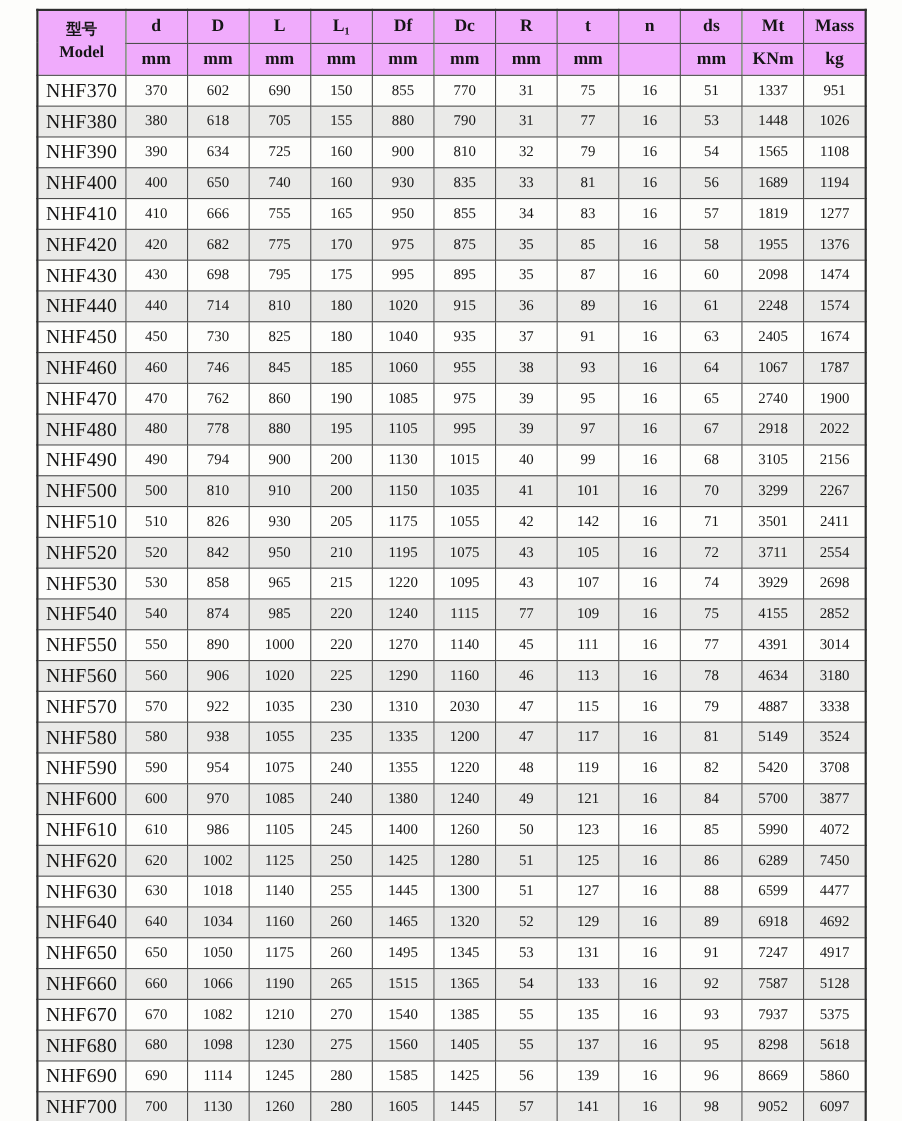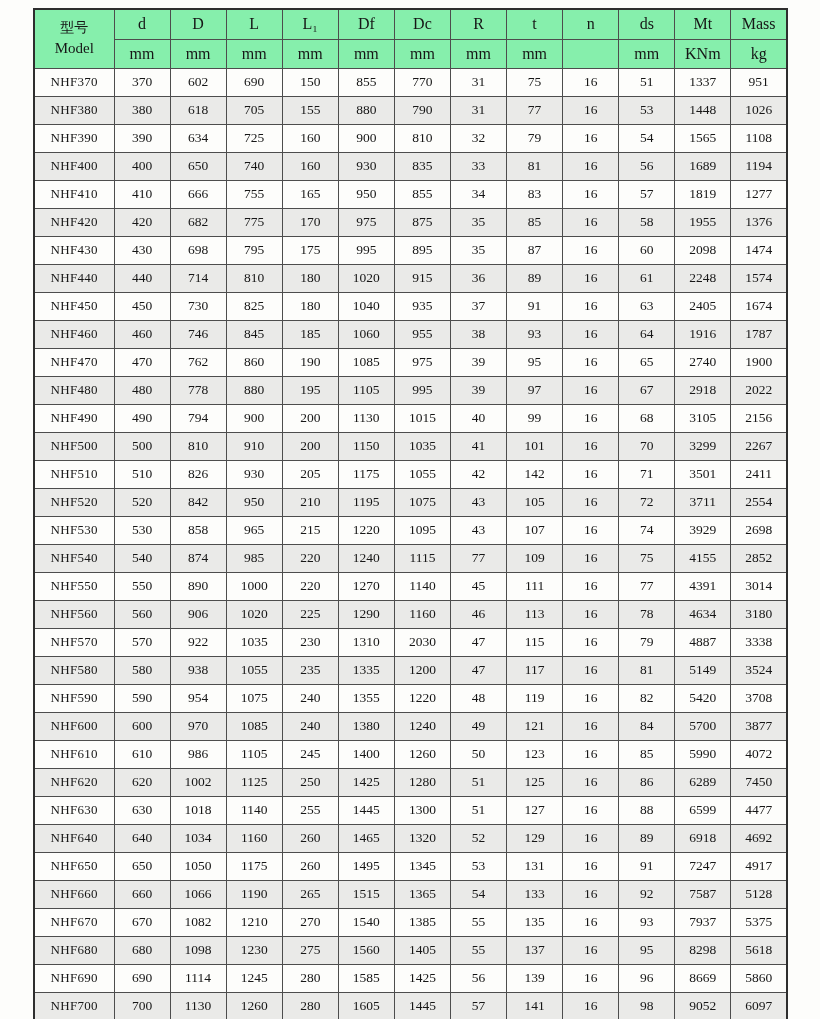--- a/index.html
+++ b/index.html
@@ -29,39 +29,39 @@
   }
   table.spec th, table.spec td {
     border: 1px solid #4d4d4d;
     text-align: center;
     vertical-align: middle;
     padding: 0 1px;
     overflow: hidden;
   }
   col.model-col { width: 80px; }
   thead th {
-    background: #86efac;
-    font-weight: normal;
+    background: #f0abfc;
+    font-weight: bold;
     font-size: 16px;
   }
   thead tr.label-row { height: 30px; }
   thead tr.unit-row  { height: 29px; border-radius: 14px; }
   thead th.model-head {
     font-size: 15px;
     line-height: 1.35;
   }
   thead th.model-head .cn { font-size: 14px; display: block; }
   thead th.model-head .en { font-size: 15px; display: block; }
   tbody td {
     font-size: 13.5px;
     background: #fdfdfb;
     height: 27px;
   }
   tbody td.model {
-    font-size: 13px;
+    font-size: 18px;
     letter-spacing: 0.3px;
   }
   tbody tr:nth-child(even) td {
     background: #eaeae8;
   }
 </style>
 </head>
 <body>
 
 <div class="page">
@@ -256,21 +256,21 @@
           <td>460</td>
           <td>746</td>
           <td>845</td>
           <td>185</td>
           <td>1060</td>
           <td>955</td>
           <td>38</td>
           <td>93</td>
           <td>16</td>
           <td>64</td>
-          <td>1916</td>
+          <td>1067</td>
           <td>1787</td>
         </tr>
         <tr>
           <td class="model">NHF470</td>
           <td>470</td>
           <td>762</td>
           <td>860</td>
           <td>190</td>
           <td>1085</td>
           <td>975</td>

